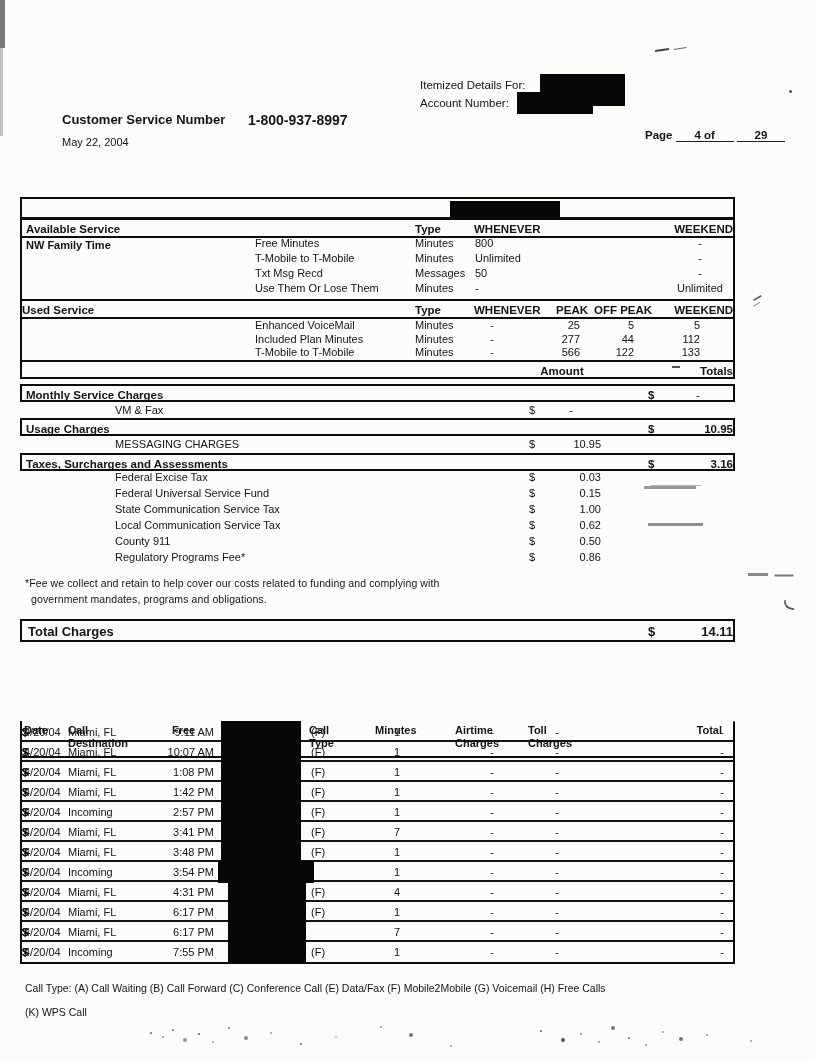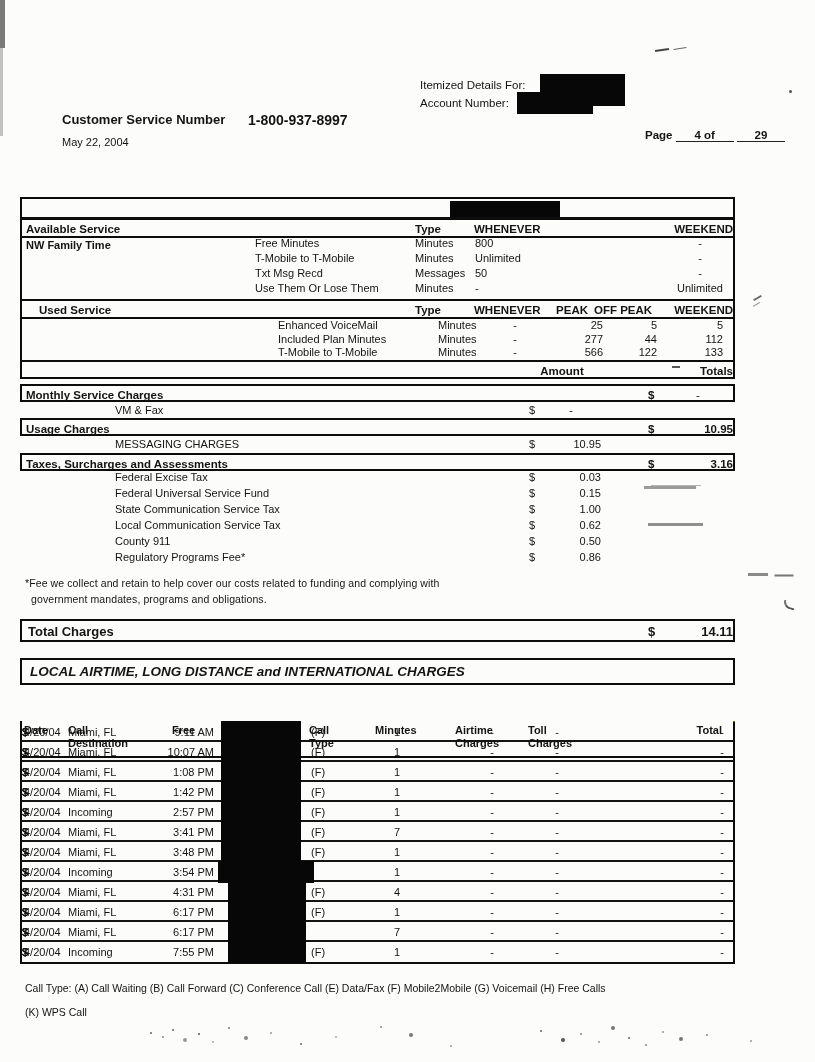--- a/index.html
+++ b/index.html
@@ -40,21 +40,21 @@
   .sec-head span { position:absolute; top:3px; white-space:nowrap; }
 
   .avail-body { top:237px; height:62px; }
   .avail-row { height:15px; font-size:11px; }
   .avail-row .c-item { left:233px; }
   .avail-row .c-type { left:393px; }
   .avail-row .c-when { left:453px; }
   .avail-row .c-wkd  { left:645px; width:66px; text-align:center; }
 
   .used-body { top:319px; height:41px; }
-  .used-row { height:13.5px; font-size:11px;margin-left:23px; }
+  .used-row { height:13.5px; font-size:11px; }
   .used-row .c-item { left:233px; }
   .used-row .c-type { left:393px; }
   .used-row .c-when { left:455px; width:30px; text-align:center; }
   .used-row .c-peak { left:494px; width:64px; text-align:right; }
   .used-row .c-off  { left:550px; width:62px; text-align:right; }
   .used-row .c-wkd2 { left:615px; width:63px; text-align:right; }
 
   .amt-cur  { left:626px; }
   .tot-val  { left:641px; width:70px; text-align:center; }
   .tot-num  { left:641px; width:70px; text-align:right; }
@@ -207,21 +207,21 @@
 
       <div class="row avail-row">
         <span class="c-item">Use Them Or Lose Them</span>
         <span class="c-type">Minutes</span>
         <span class="c-when">-</span>
         <span class="c-wkd">Unlimited</span>
       </div>
     </div>
 
   <div class="box sec-head" style="top:299px;">
-    <span style="left:17px;">Used Service</span>
+    <span style="left:0;">Used Service</span>
     <span style="left:393px;">Type</span>
     <span style="left:452px;">WHENEVER</span>
     <span style="left:500px; width:66px; text-align:right;">PEAK</span>
     <span style="left:572px; width:66px; text-align:left;">OFF PEAK</span>
     <span style="left:645px; width:66px; text-align:right;">WEEKEND</span>
   </div>
 
   <div class="openbox used-body">
 
       <div class="row used-row">
@@ -328,23 +328,20 @@
 
   <div class="abs footnote" style="left:25px; top:577px;">*Fee we collect and retain to help cover our costs related to funding and complying with</div>
   <div class="abs footnote" style="left:31px; top:593px;">government mandates, programs and obligations.</div>
 
   <div class="box total-box">
     <span style="left:6px;">Total Charges</span>
     <span style="left:626px;">$</span>
     <span style="left:641px; width:70px; text-align:right;">14.11</span>
   </div>
 
-  <div class="box ct-title">
-    <div class="tt">LOCAL AIRTIME, LONG DISTANCE and INTERNATIONAL CHARGES</div>
-  </div>
 
   <div class="abs ct-head" style="left:20px; width:715px;">
 
       <div class="ct-col">Date</div>
 
       <div class="ct-col">Call
 Destination</div>
 
       <div class="ct-col">Free</div>
 

